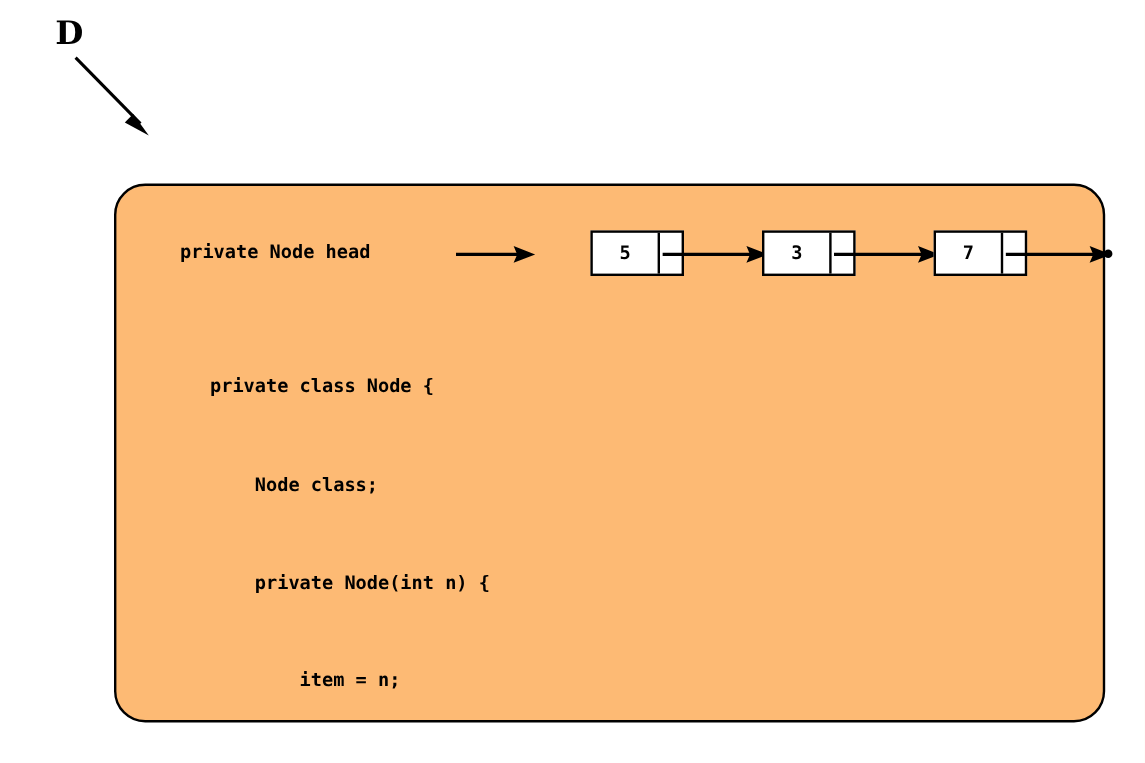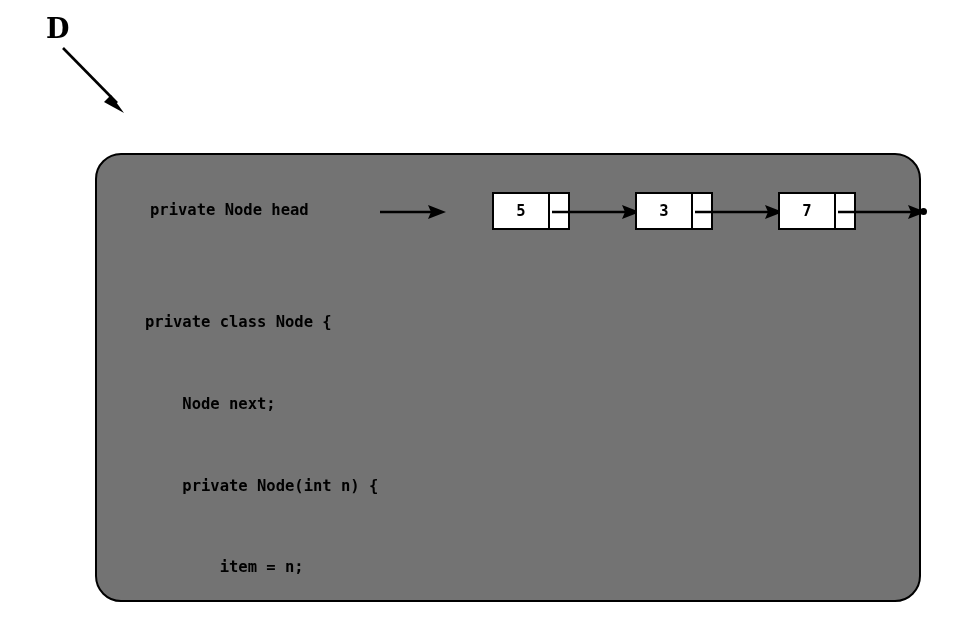--- a/index.html
+++ b/index.html
@@ -48,21 +48,21 @@
   
   .code-panel {
     position: absolute;
     left: 95px;
     top: 153px;
     width: 826px;
     height: 449px;
     border: 2.2px solid #000000;
     border-radius: 26px;
     box-sizing: border-box;
-    background: #737373;
+    background: #fdba74;
   }
 
   
   .list-row {
     position: absolute;
     left: 53px;
     top: 37px;
     height: 44px;
     width: 790px;
   }
@@ -147,20 +147,21 @@
     font-weight: bold;
     font-size: 15.5px;
     line-height: 27.2px;
     white-space: pre;
     color: #000000;
     margin: 0;
   }
   .code-line {
     white-space: pre;
     min-height: 27.2px;
+    margin-left: 30px;
   }
 </style>
 </head>
 <body>
 
 <div id="stage">
 
   <div class="callout-label">D</div>
 
   <svg class="callout-arrow" viewBox="0 0 90 80" xmlns="http://www.w3.org/2000/svg">
@@ -204,21 +205,21 @@
       <svg class="link-arrow link-2" viewBox="0 0 88 22" xmlns="http://www.w3.org/2000/svg">
         <line x1="0" y1="11" x2="74" y2="11" stroke="#000000" stroke-width="2.6"></line>
         <polygon points="88,11 70,4 73,11 70,18" fill="#000000"></polygon>
       </svg>
 
       <div class="null-dot"></div>
     </div>
 
     <div class="code-listing">
       <div class="code-line">private class Node {</div>
-      <div class="code-line">    Node next;</div>
+      <div class="code-line">    Node class;</div>
       <div class="code-line">    private Node(int n) {</div>
       <div class="code-line">        item = n;</div>
       
       
       
       
       
       
       
       

